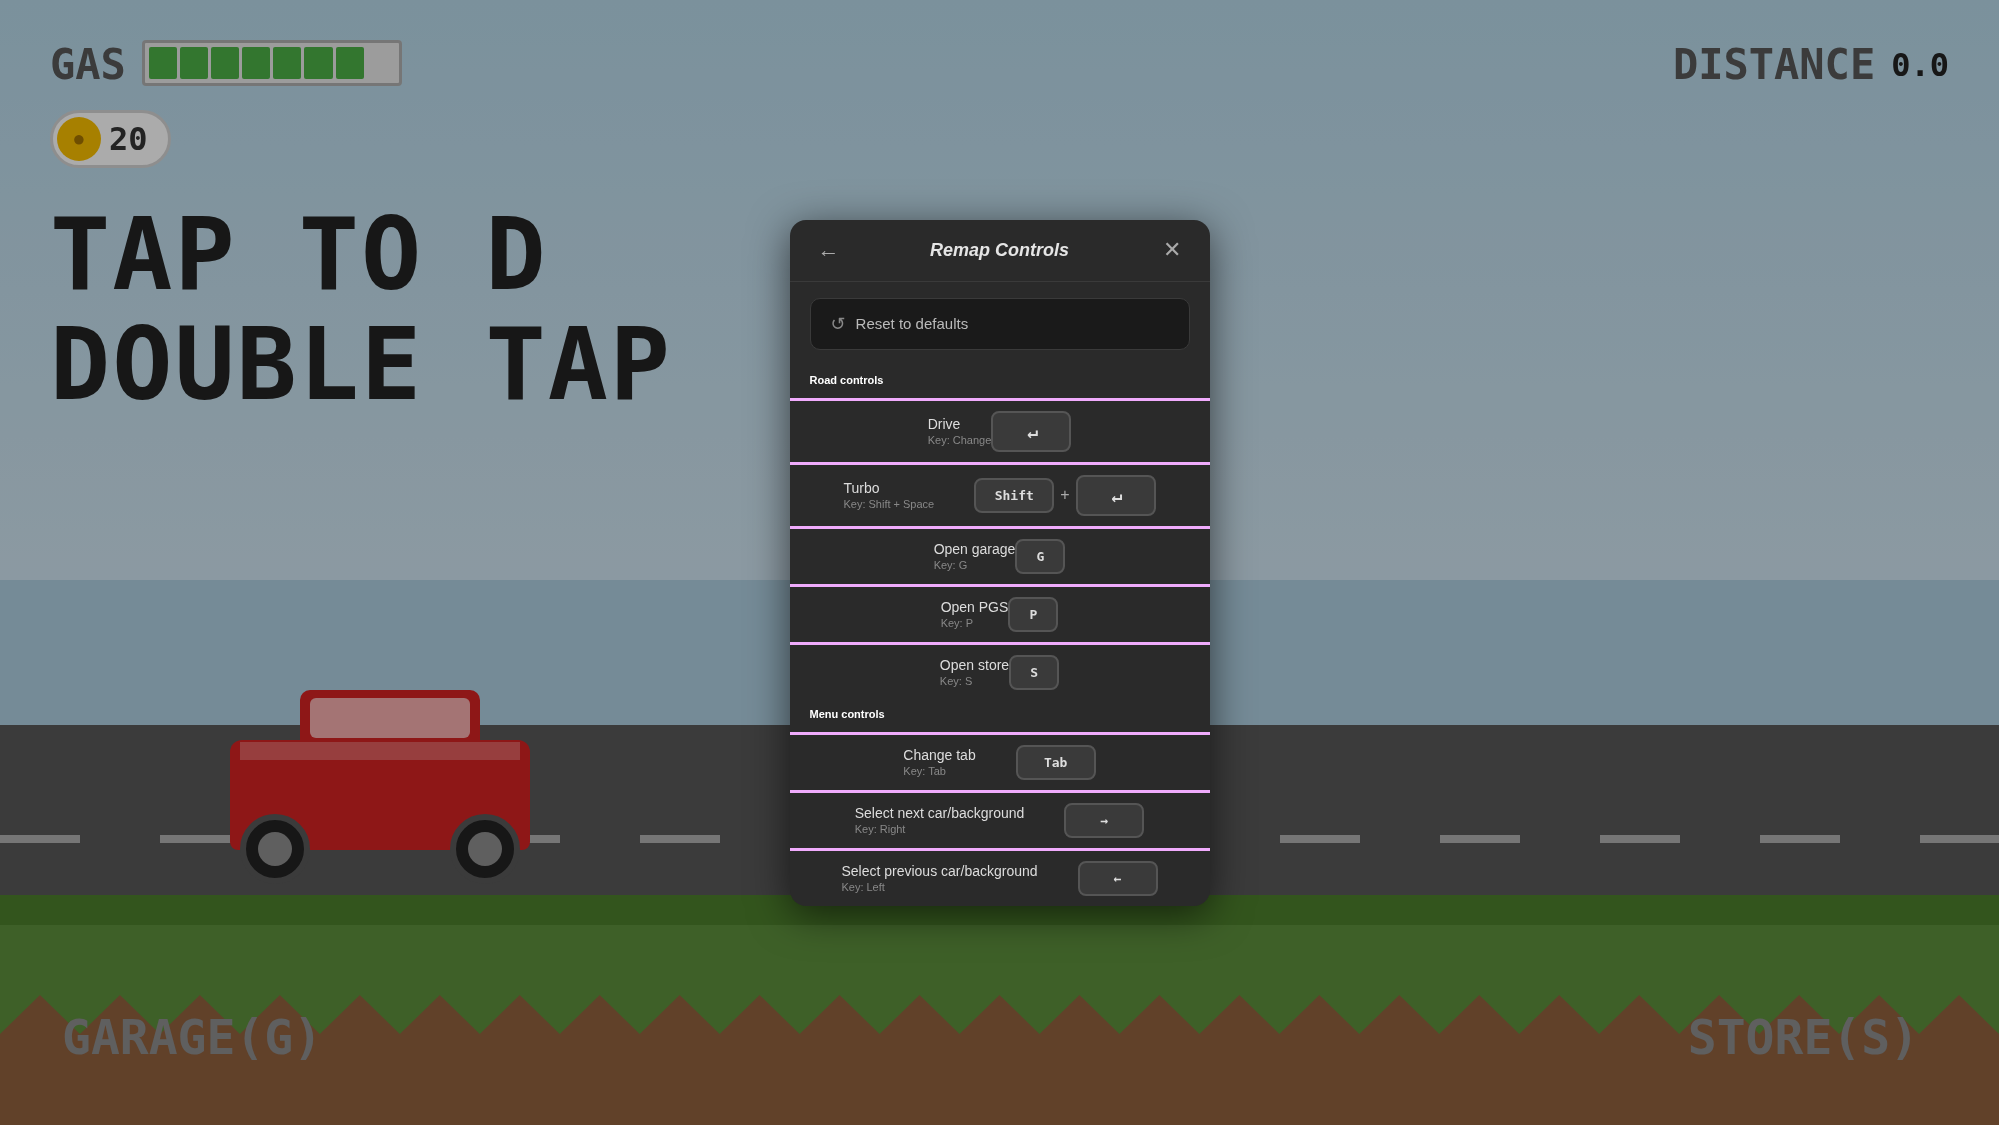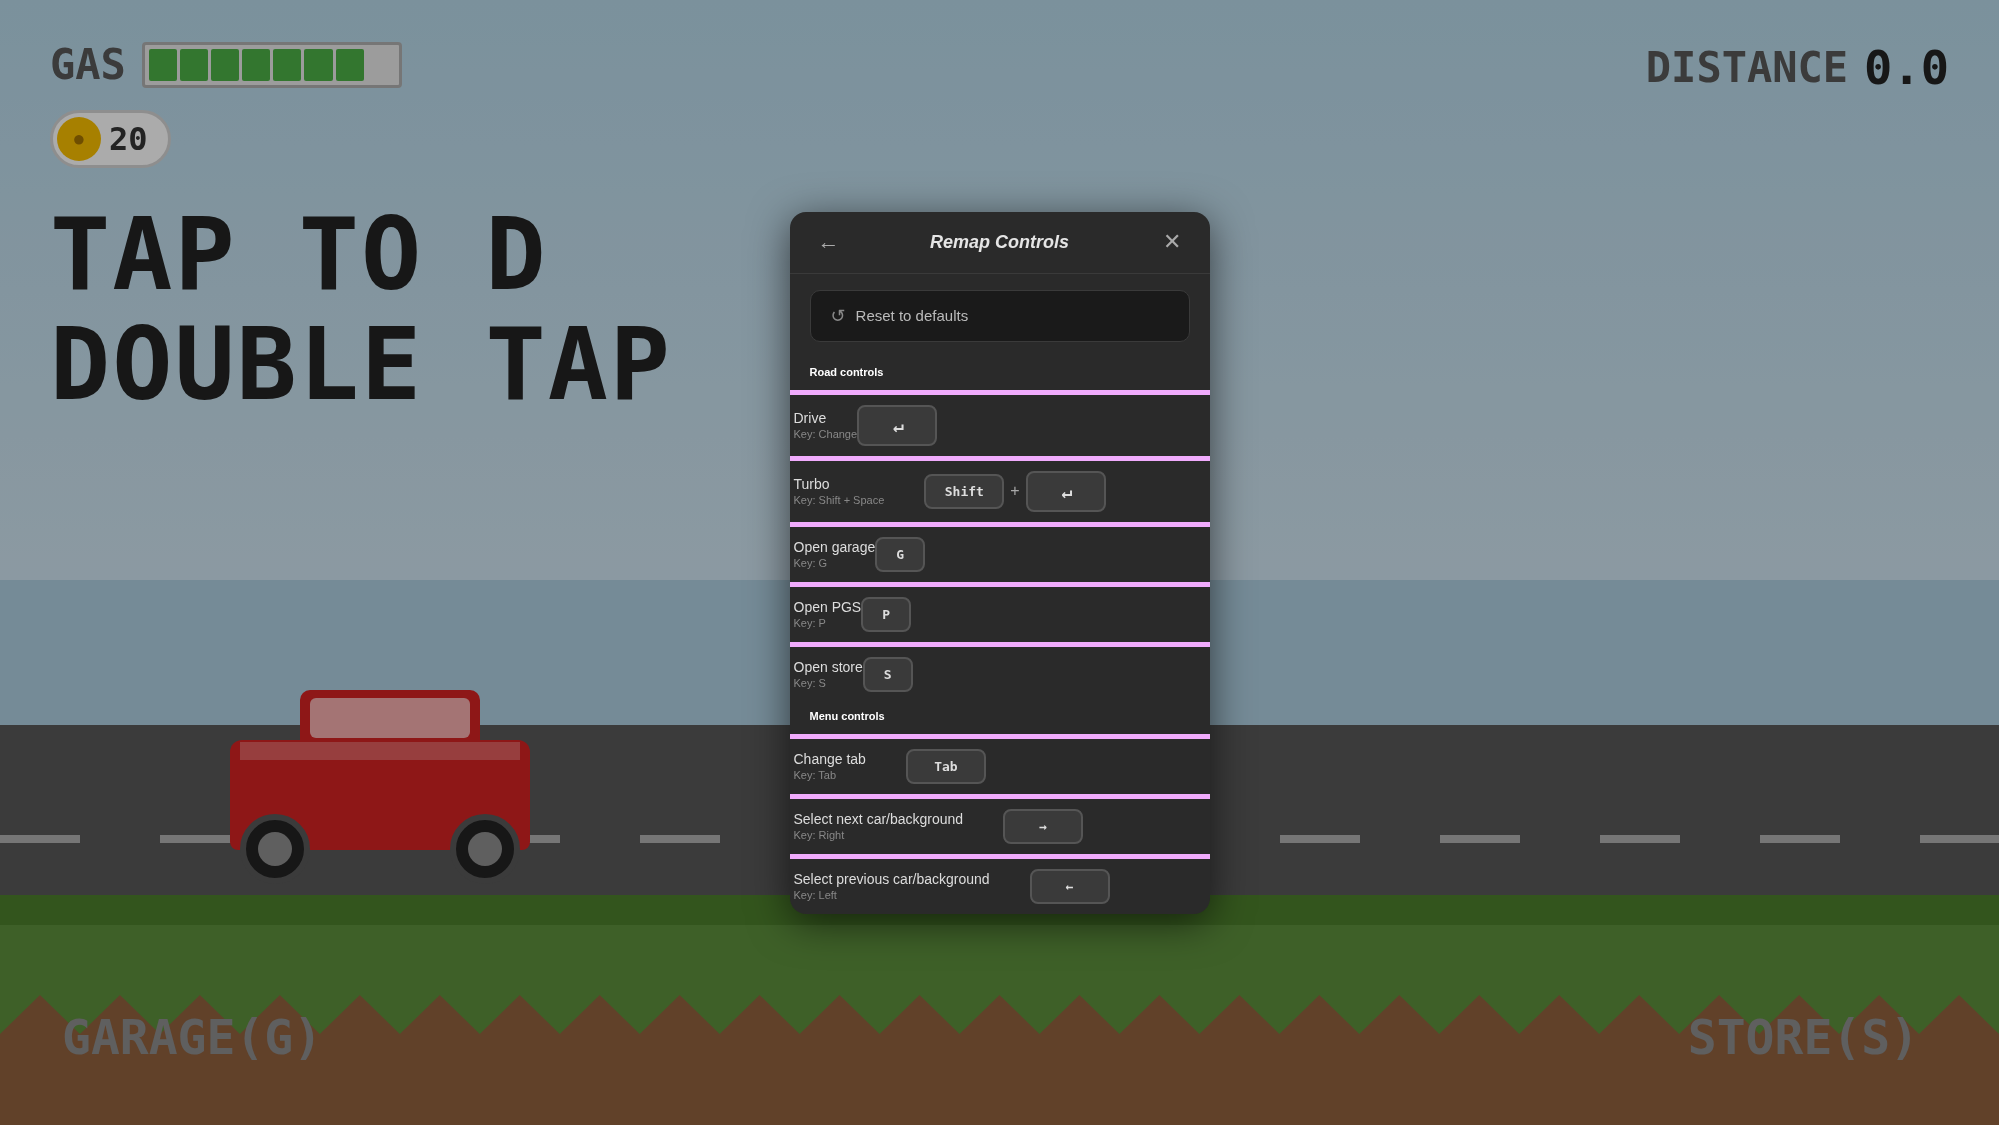--- a/index.html
+++ b/index.html
@@ -70,21 +70,20 @@
       bottom: 200px; left: 0; right: 0;
       height: 30px;
       background: #4a7a2a;
     }
 
     
     .hud-gas {
       position: absolute;
       top: 40px; left: 50px;
       display: flex;
-      align-items: center;
       gap: 16px;
     }
     .hud-gas-label {
       color: #555;
       font-size: 42px;
       font-weight: bold;
       font-family: monospace;
     }
     .gas-bar-container {
       width: 260px;
@@ -146,21 +145,21 @@
       gap: 16px;
     }
     .hud-distance-label {
       color: #555;
       font-size: 42px;
       font-weight: bold;
       font-family: monospace;
     }
     .hud-distance-value {
       color: #222;
-      font-size: 47px;
+      font-size: 32px;
       font-weight: bold;
       font-family: monospace;
     }
 
     
     .tap-text {
       position: absolute;
       top: 200px;
       left: 50px;
       font-family: monospace;
@@ -328,23 +327,23 @@
       padding: 8px 20px 12px;
       font-size: 11px;
       font-weight: 600;
       color: #fff;
     }
 
     
     .control-row {
       display: flex;
       align-items: center;
-      justify-content: flex-start;
-      padding: 10px 4px;
-      border-top: 5px solid #f0abfc;
+      justify-content: center;
+      padding: 10px 12px;
+      border-top: 3px solid #f0abfc;
     }
     .control-info {}
     .control-name {
       font-size: 14px;
       color: #ddd;
       font-weight: 500;
     }
     .control-key {
       font-size: 11px;
       color: #888;

